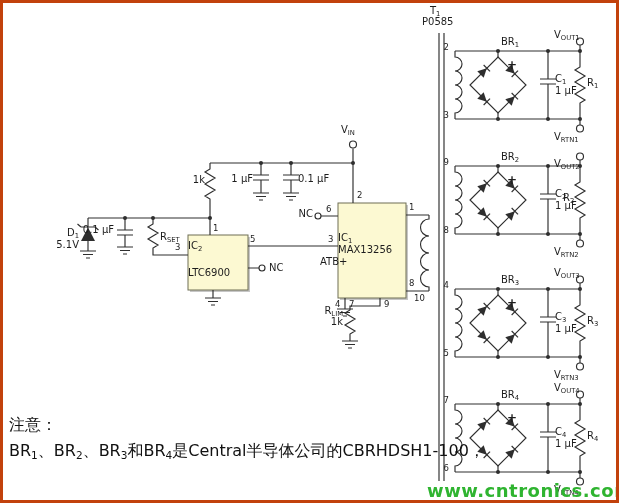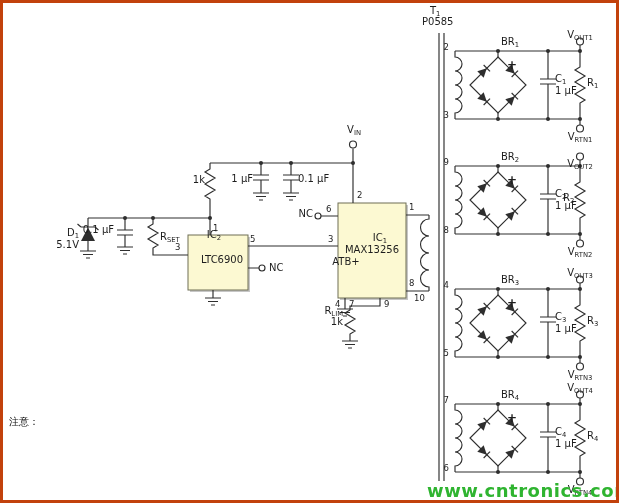--- a/index.html
+++ b/index.html
@@ -3,23 +3,23 @@
 <meta charset="utf-8">
 <style>
   *{margin:0;padding:0;box-sizing:border-box}
   html,body{background:#e8e8e8}
   body{font-family:"DejaVu Sans","Liberation Sans",sans-serif}
   .canvas{position:relative;width:619px;height:503px;background:#ffffff;border:3px solid #c2410c;overflow:hidden}
   .canvas svg{position:absolute;left:0;top:0}
   .lbl{position:absolute;font-size:10px;color:#1d1d1d;line-height:1.05;white-space:nowrap}
   .lbl sub{font-size:0.68em;vertical-align:-0.28em}
   .pin{font-size:8.5px;color:#222}
-  .ctr{text-align:center}
+  .ctr{}
   .rgt{text-align:right}
-  .note{font-size:10px;color:#111}
+  .note{font-size:16px;color:#111}
   .note sub{font-size:0.66em}
   .plus{font-size:12px;font-weight:bold}
   .watermark{position:absolute;font-size:18px;font-weight:bold;letter-spacing:.5px;white-space:nowrap}
   .wire{fill:none;stroke:#2e2e2e;stroke-width:1.15}
   .dot{fill:#2e2e2e;stroke:none}
   .term{fill:#ffffff;stroke:#2e2e2e;stroke-width:1.15}
   .icbox{stroke:#6e6e54;stroke-width:1}
   .icshadow{fill:#c6c6c6;stroke:none}
   .dbody{fill:#2e2e2e;stroke:none}
   .dbar{fill:none;stroke:#2e2e2e;stroke-width:1.15}
@@ -125,22 +125,22 @@
   <div class="lbl" style="left:295px;top:171px">0.1 µF</div>
 
   <div class="lbl rgt" style="left:52px;top:225px;width:24px"><span>D</span><sub>1</sub></div>
   <div class="lbl rgt" style="left:46px;top:237px;width:30px">5.1V</div>
   <div class="lbl rgt" style="left:79px;top:222px;width:32px">0.1 µF</div>
   <div class="lbl" style="left:157px;top:229px"><span>R</span><sub>SET</sub></div>
 
   <div class="lbl pin" style="left:210px;top:221px">1</div>
   <div class="lbl pin" style="left:247px;top:232px">5</div>
   <div class="lbl pin" style="left:172px;top:240px">3</div>
-  <div class="lbl ctr" style="left:185px;top:227px;width:52px"><span>IC</span><sub>2</sub></div>
-  <div class="lbl ctr" style="left:185px;top:252px;width:68px">LTC6900</div>
+  <div class="lbl ctr" style="left:185px;top:238px;width:52px"><span>IC</span><sub>2</sub></div>
+  <div class="lbl ctr" style="left:185px;top:265px;width:68px">LTC6900</div>
   <div class="lbl" style="left:266px;top:260px">NC</div>
 
   <div class="lbl pin" style="left:354px;top:188px">2</div>
   <div class="lbl pin" style="left:323px;top:202px">6</div>
   <div class="lbl rgt" style="left:284px;top:206px;width:26px">NC</div>
   <div class="lbl pin" style="left:325px;top:232px">3</div>
   <div class="lbl ctr" style="left:335px;top:230px;width:84px"><span>IC</span><sub>1</sub></div>
   <div class="lbl ctr" style="left:335px;top:242px;width:68px">MAX13256</div>
   <div class="lbl ctr" style="left:317px;top:254px;width:52px">ATB+</div>
   <div class="lbl pin" style="left:406px;top:200px">1</div>
@@ -186,16 +186,17 @@
   <div class="lbl pin rgt" style="left:430px;top:461px;width:16px">6</div>
   <div class="lbl" style="left:498px;top:387px"><span>BR</span><sub>4</sub></div>
   <div class="lbl plus" style="left:504px;top:409px">+</div>
   <div class="lbl" style="left:552px;top:424px"><span>C</span><sub>4</sub></div>
   <div class="lbl" style="left:552px;top:436px">1 µF</div>
   <div class="lbl" style="left:584px;top:428px"><span>R</span><sub>4</sub></div>
   <div class="lbl ctr" style="left:551px;top:380px;width:52px"><span>V</span><sub>OUT4</sub></div>
   <div class="lbl ctr" style="left:551px;top:482px;width:52px"><span>V</span><sub>RTN4</sub></div>
 
   <div class="lbl note" style="left:6px;top:414px">注意：</div>
+  <div class="lbl note" style="left:6px;top:440px"><span>BR</span><sub>1</sub><span>、BR</span><sub>2</sub><span>、BR</span><sub>3</sub><span>和BR</span><sub>4</sub><span>是Central半导体公司的CBRHDSH1-100，</span></div>
 
   <div class="watermark" style="left: 424px; top: 477px; color: rgb(47, 180, 48);">www.cntronics.com</div>
 
 </div>
 
 </body></html>

